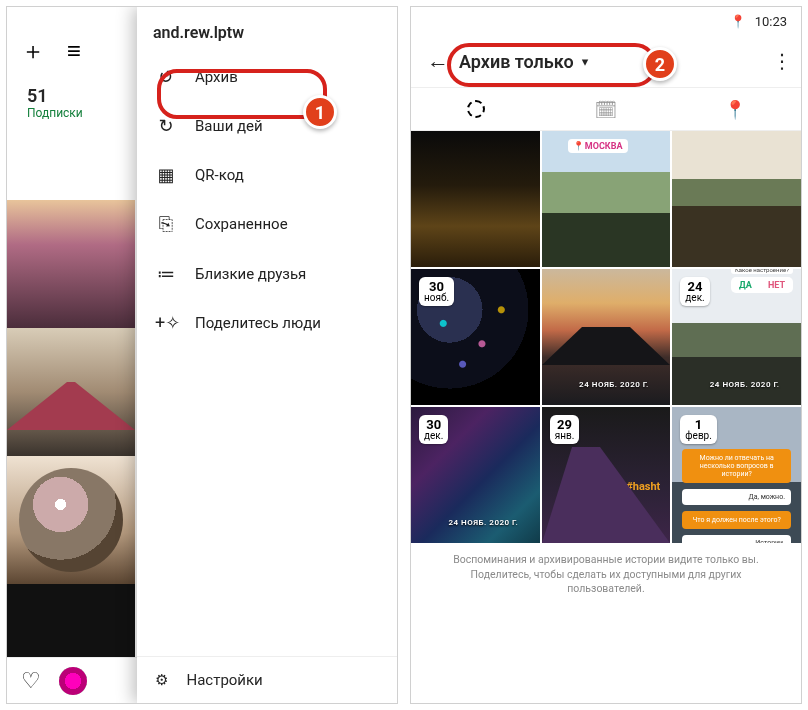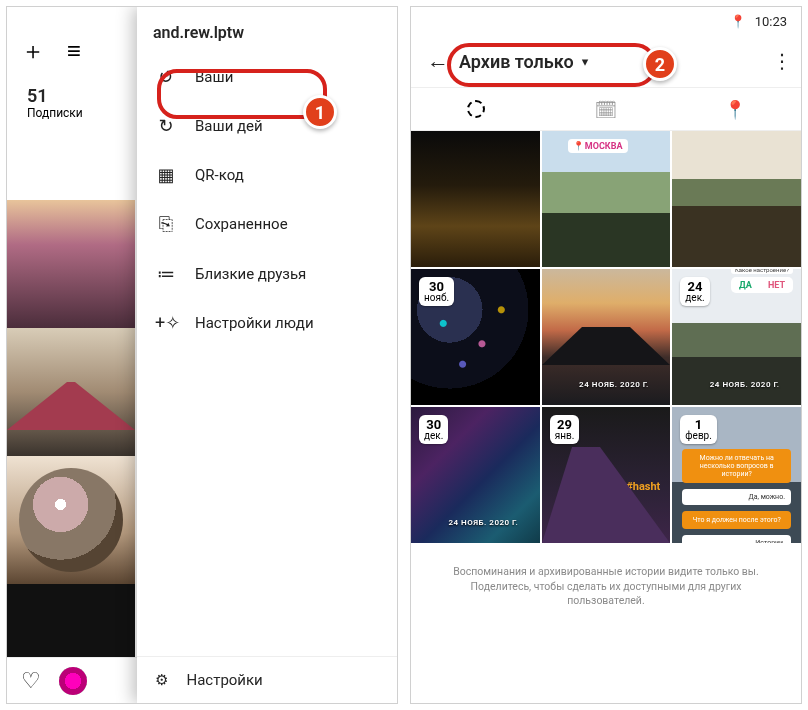--- a/index.html
+++ b/index.html
@@ -40,21 +40,21 @@
     display:flex; align-items:center; gap:22px; padding:4px 14px 0 14px;
   }
   .profile-top .plus, .profile-top .burger {
     font-size:24px; line-height:1; color:#000;
   }
   .stats {
     padding: 22px 0 10px 20px;
     width:90px;
   }
   .stats .num { font-size:18px; font-weight:600; }
-  .stats .lbl { font-size:12px; color:#000000; }
+  .stats .lbl { font-size:12px; color:#15803d; }
   .grid-preview {
     margin-top:70px;
     display:flex; flex-direction:column;
   }
   .pv-row { display:flex; }
   .pv-cell { width:128px; height:128px; }
   .pv-a { background:linear-gradient(180deg,#e8c49b 0%,#b06b84 35%,#4b2d3b 100%); }
   .pv-b { background:linear-gradient(180deg,#d8ccb7 0%,#a18b73 50%,#3a332d 100%); position:relative;}
   .pv-b::after{content:"";position:absolute;bottom:26px;left:0;right:0;height:0;
     border-bottom:48px solid #a33b4f;border-left:60px solid transparent;border-right:60px solid transparent;}
@@ -168,21 +168,21 @@
   .c8::after{content:"";position:absolute;left:0;right:0;bottom:0;height:0;
     border-bottom:96px solid #4a2e5c;border-left:30px solid transparent;border-right:70px solid transparent;}
   .c8 .hash{position:absolute;bottom:50px;right:10px;font-size:11px;font-weight:700;color:#f0a020;}
   .c8 .yr{position:absolute;bottom:14px;left:10px;color:#fff;font-size:10px;font-weight:700;}
   .c9{background:linear-gradient(180deg,#a9b6c4 0 55%,#3d4a55 55% 100%);}
   .c9 .qa{position:absolute;top:42px;left:10px;right:10px;display:flex;flex-direction:column;gap:6px;}
   .c9 .q{background:#f09010;color:#fff;font-size:7px;padding:5px 6px;border-radius:4px;text-align:center;}
   .c9 .a{background:#fff;color:#333;font-size:7px;padding:4px 6px;border-radius:4px;text-align:right;}
 
   .footnote{
-    padding:22px 20px;text-align:center;font-size:10.5px;color:#8a8a8a;line-height:1.4;
+    padding:10px 20px;text-align:center;font-size:10.5px;color:#8a8a8a;line-height:1.4;
   }
 
   
   .title-highlight{
     position:absolute;border:4px solid #d6221c;border-radius:22px;pointer-events:none;
   }
 </style>
 </head>
 <body>
 
@@ -222,41 +222,41 @@
       <span class="heart">♡</span>
       <span class="avatar-sm"></span>
     </div>
   </div>
 
   <div class="drawer">
     <div class="drawer-head">and.rew.lptw</div>
     <div class="drawer-list" id="drawer-list">
         <div class="drawer-item">
           <span class="ico">↺</span>
-          <span>Ваши</span>
+          <span>Архив</span>
         </div>
         <div class="drawer-item">
           <span class="ico">↻</span>
           <span>Ваши дей</span>
         </div>
         <div class="drawer-item">
           <span class="ico">▦</span>
           <span>QR-код</span>
         </div>
         <div class="drawer-item">
           <span class="ico">⎘</span>
           <span>Сохраненное</span>
         </div>
         <div class="drawer-item">
           <span class="ico">≔</span>
           <span>Близкие друзья</span>
         </div>
         <div class="drawer-item">
           <span class="ico">+✧</span>
-          <span>Настройки люди</span>
+          <span>Поделитесь люди</span>
         </div>
       </div>
     <div class="drawer-foot">
       <span class="ico">⚙</span>
       <span>Настройки</span>
     </div>
   </div>
 
   <div class="annot-box" style="top:62px;left:150px;width:170px;height:50px;"></div>
   <div class="annot-badge" style="top:88px;left:296px;">

